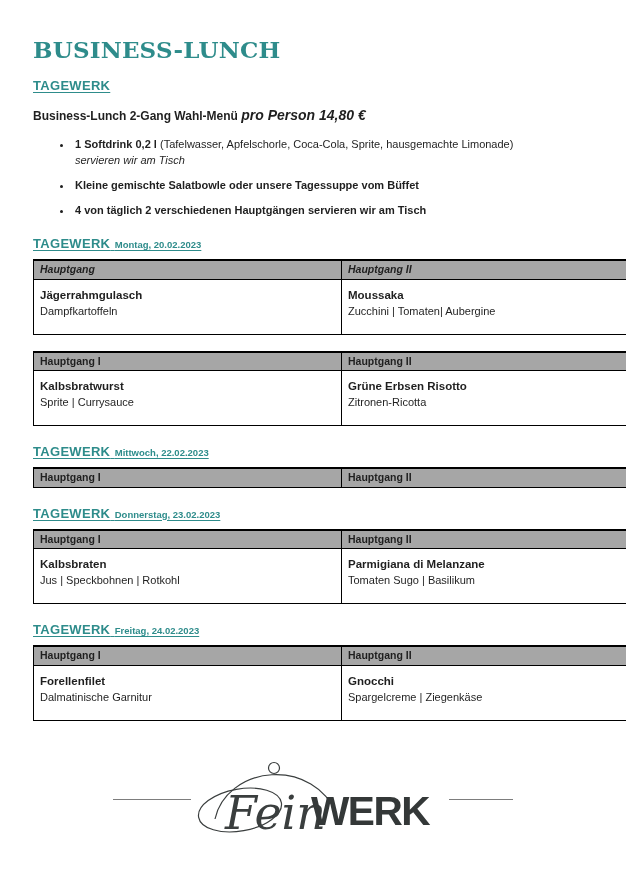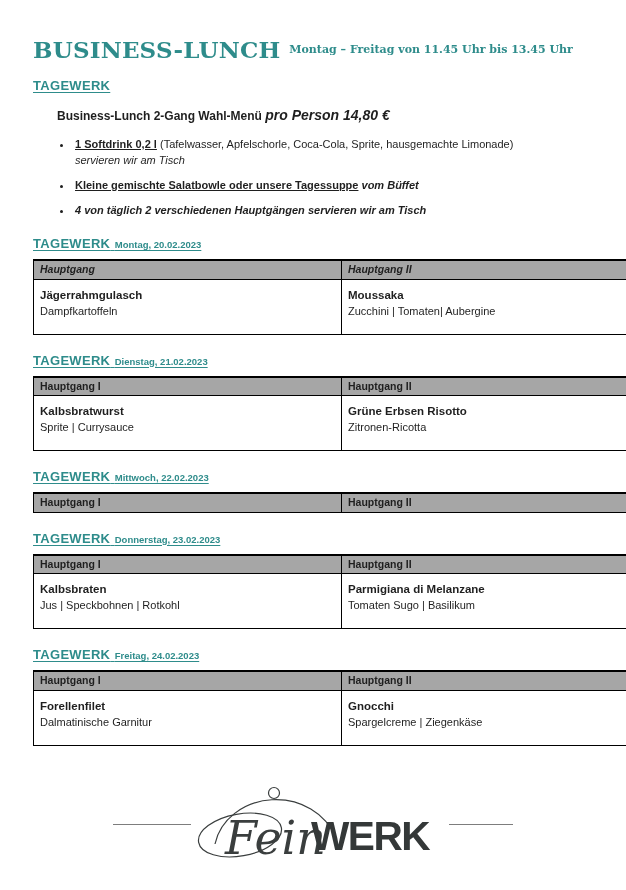--- a/index.html
+++ b/index.html
@@ -25,29 +25,29 @@
     color: var(--teal);
   }
   .tagewerk-top {
     margin-top: 15px;
     font-size: 13px; font-weight: bold; letter-spacing: 0.3px;
     color: var(--teal);
     text-decoration: underline;
     text-underline-offset: 2px;
     display: inline-block;
   }
-  .price-line { margin-top: 13px; font-size: 12px; font-weight: bold; margin-left: 24px; }
+  .price-line { margin-top: 13px; font-size: 12px; font-weight: bold; }
   .price-line .price { font-size: 14px; font-weight: bold; font-style: italic; }
 
   
   ul.benefits { margin: 13px 0 0 40px; list-style: disc; }
   ul.benefits li { font-size: 11px; line-height: 16px; margin-bottom: 9px; padding-left: 2px; }
-  .b { font-weight: bold; text-decoration: underline; }
+  .b { font-weight: bold; }
   .i { font-style: italic; }
-  .bi { font-weight: bold; font-style: italic; }
+  .bi { font-weight: bold; }
 
   
   .day-section { margin-top: 16px; }
   .day-heading {
     color: var(--teal);
     text-decoration: underline;
     text-underline-offset: 2px;
     margin-bottom: 7px;
   }
   .day-heading .tw { font-size: 13px; font-weight: bold; letter-spacing: 0.3px; }
@@ -101,21 +101,20 @@
   }
   :root { --teal: #2E8C8B; }
 </style>
 </head>
 <body>
 
 <div class="page">
 
   <div class="title-row">
     <span class="main-title">BUSINESS-LUNCH</span>
-    <span class="sub-title">Montag – Freitag von 11.45 Uhr bis 13.45 Uhr</span>
   </div>
 
   <div>
     <span class="tagewerk-top">TAGEWERK</span>
   </div>
 
   <div class="price-line">
     <span>Business-Lunch 2-Gang Wahl-Menü</span>
     <span class="price">pro Person 14,80 €</span>
   </div>
@@ -152,24 +151,20 @@
         <td>
           <div class="dish-name">Moussaka</div>
           <div class="dish-sides">Zucchini | Tomaten| Aubergine</div>
         </td>
       </tr>
     </tbody>
       </table>
   </div>
 
   <div class="day-section">
-    <div class="day-heading">
-      <span class="tw">TAGEWERK</span>
-      <span class="dt">Dienstag, 21.02.2023</span>
-    </div>
     <table class="menu-table">
       <tbody>
           <tr>
         <th>Hauptgang I</th>
         <th>Hauptgang II</th>
       </tr>
       <tr>
         <td>
           <div class="dish-name">Kalbsbratwurst</div>
           <div class="dish-sides">Sprite | Currysauce</div>

